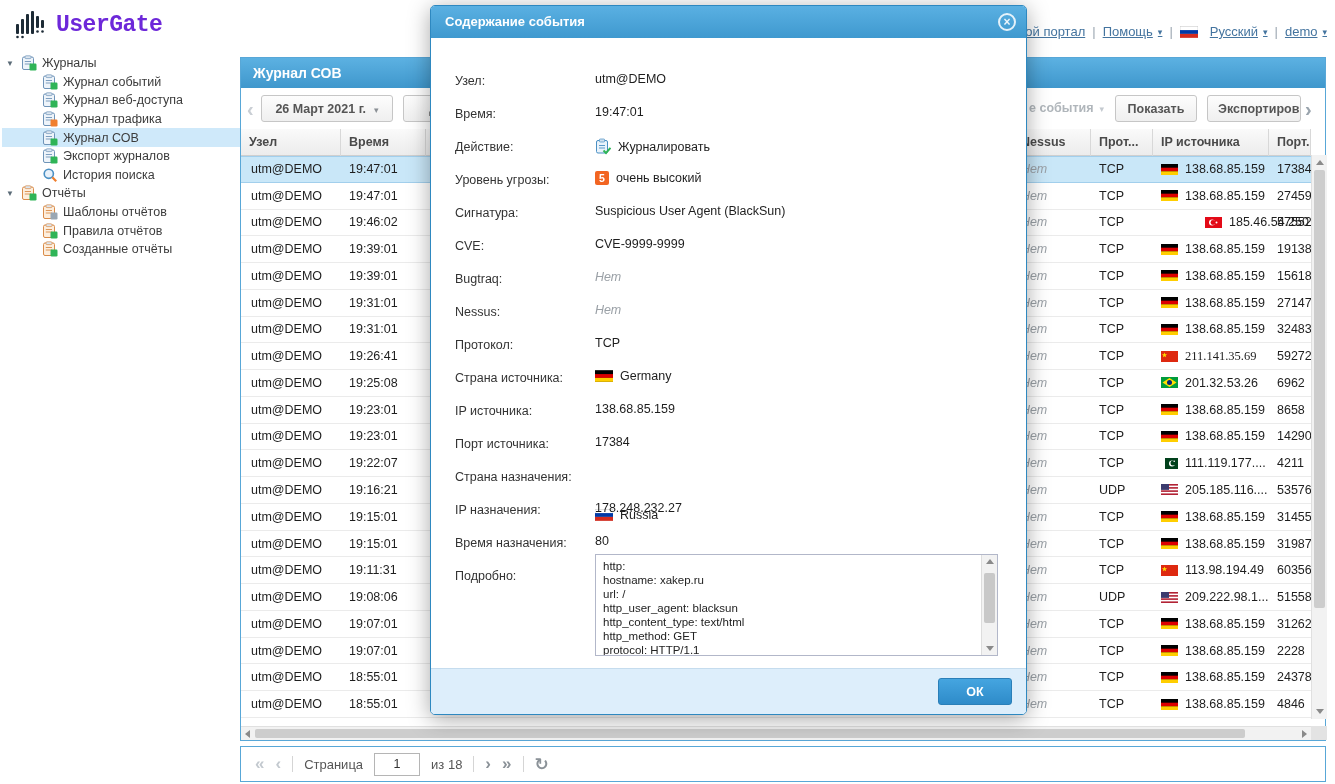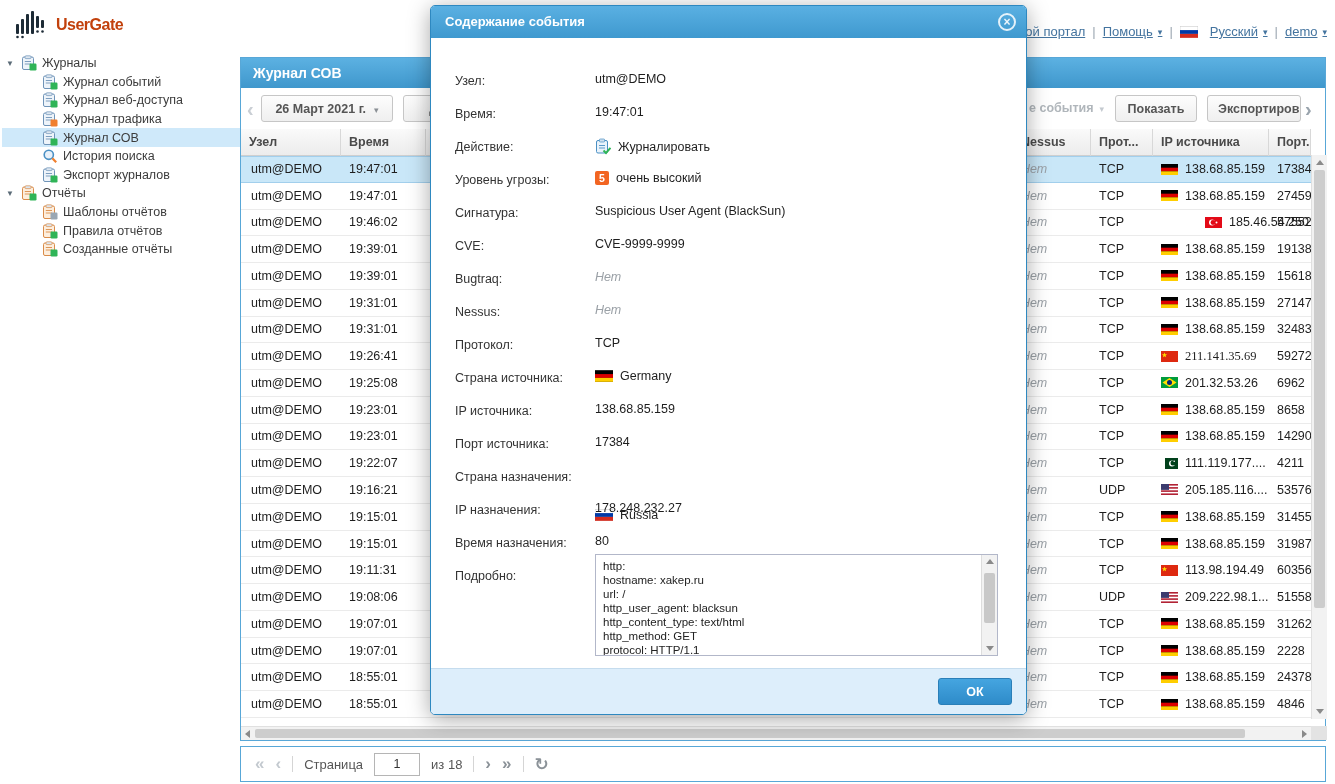--- a/index.html
+++ b/index.html
@@ -2,21 +2,21 @@
 <html><head>
 <meta charset="utf-8">
 <style>
   * { margin:0; padding:0; box-sizing:border-box; }
   html,body { width:1335px; height:784px; background:#fff; overflow:hidden;
     font-family:"Liberation Sans","DejaVu Sans",sans-serif; font-size:12.5px; color:#333; }
 
   
   .topbar { position:absolute; left:0; top:0; width:1335px; height:50px; background:#fff; }
   .logo { position:absolute; left:14px; top:10px; display:flex; align-items:center; gap:6px; }
-  .logo-text { font-size:16px; font-weight:bold; color:#c2410c; letter-spacing:-0.5px; }
+  .logo-text { font-size:23px; font-weight:bold; color:#6d28d9; letter-spacing:-0.5px;font-family:Liberation Mono, monospace; }
   .toplinks { position:absolute; right:8px; top:24px; display:flex; align-items:center; gap:7px; font-size:13px; white-space:nowrap; }
   .toplink { color:#44749f; text-decoration:underline; cursor:pointer; display:inline-flex; align-items:center; gap:5px; }
   .toplink .caret { color:#44749f; font-size:9px; text-decoration:none; }
   .tl-sep { color:#9aa5b0; }
 
   
   .tree { position:absolute; left:2px; top:54px; width:238px; }
   .tree-item { position:relative; height:18.6px; display:flex; align-items:center; gap:5px; cursor:pointer; color:#3c3c3c; white-space:nowrap; }
   .tree-item.lvl0 { padding-left:4px; }
   .tree-item.lvl1 { padding-left:40px; }
@@ -194,34 +194,34 @@
           <rect x="1.5" y="2" width="11" height="12.5" rx="1.5" fill="#eef4fa" stroke="#6f94b8"></rect>
           <rect x="4" y="0.8" width="6" height="2.8" rx="1" fill="#dce6f0" stroke="#6f94b8" stroke-width="0.7"></rect>
           <line x1="3.8" y1="6.5" x2="10" y2="6.5" stroke="#6f94b8" stroke-width="0.9"></line>
           <line x1="3.8" y1="9" x2="10" y2="9" stroke="#6f94b8" stroke-width="0.9"></line>
           <rect x="8.5" y="8.5" width="7" height="7" rx="1.2" fill="#2fb457"></rect>
         </svg></span>
       <span class="tree-label">Журнал СОВ</span>
     </div>
     <div class="tree-item lvl1">
       <span style="line-height: 0;"><svg width="16" height="16" viewBox="0 0 16 16">
-          <circle cx="6.8" cy="6.8" r="4.6" fill="#e8f1fa" stroke="#4a90c4" stroke-width="1.6"></circle>
-          <line x1="10.3" y1="10.3" x2="14.2" y2="14.2" stroke="#f07f2e" stroke-width="2.2"></line>
-        </svg></span>
-      <span class="tree-label">История поиска</span>
-    </div>
-    <div class="tree-item lvl1">
-      <span style="line-height: 0;"><svg width="16" height="16" viewBox="0 0 16 16">
           <rect x="1.5" y="2" width="11" height="12.5" rx="1.5" fill="#eef4fa" stroke="#6f94b8"></rect>
           <rect x="4" y="0.8" width="6" height="2.8" rx="1" fill="#dce6f0" stroke="#6f94b8" stroke-width="0.7"></rect>
           <line x1="3.8" y1="6.5" x2="10" y2="6.5" stroke="#6f94b8" stroke-width="0.9"></line>
           <line x1="3.8" y1="9" x2="10" y2="9" stroke="#6f94b8" stroke-width="0.9"></line>
           <rect x="8.5" y="8.5" width="7" height="7" rx="1.2" fill="#2fb457"></rect>
         </svg></span>
       <span class="tree-label">Экспорт журналов</span>
+    </div>
+    <div class="tree-item lvl1">
+      <span style="line-height: 0;"><svg width="16" height="16" viewBox="0 0 16 16">
+          <circle cx="6.8" cy="6.8" r="4.6" fill="#e8f1fa" stroke="#4a90c4" stroke-width="1.6"></circle>
+          <line x1="10.3" y1="10.3" x2="14.2" y2="14.2" stroke="#f07f2e" stroke-width="2.2"></line>
+        </svg></span>
+      <span class="tree-label">История поиска</span>
     </div>
     <div class="tree-item lvl0">
       <span class="tree-caret">▼</span>
       <span style="line-height: 0;"><svg width="16" height="16" viewBox="0 0 16 16">
           <rect x="1.5" y="2" width="11" height="12.5" rx="1.5" fill="#fdeedd" stroke="#d98c4a"></rect>
           <rect x="4" y="0.8" width="6" height="2.8" rx="1" fill="#dce6f0" stroke="#d98c4a" stroke-width="0.7"></rect>
           <line x1="3.8" y1="6.5" x2="10" y2="6.5" stroke="#d98c4a" stroke-width="0.9"></line>
           <line x1="3.8" y1="9" x2="10" y2="9" stroke="#d98c4a" stroke-width="0.9"></line>
           <rect x="8.5" y="8.5" width="7" height="7" rx="1.2" fill="#2fb457"></rect>
         </svg></span>

